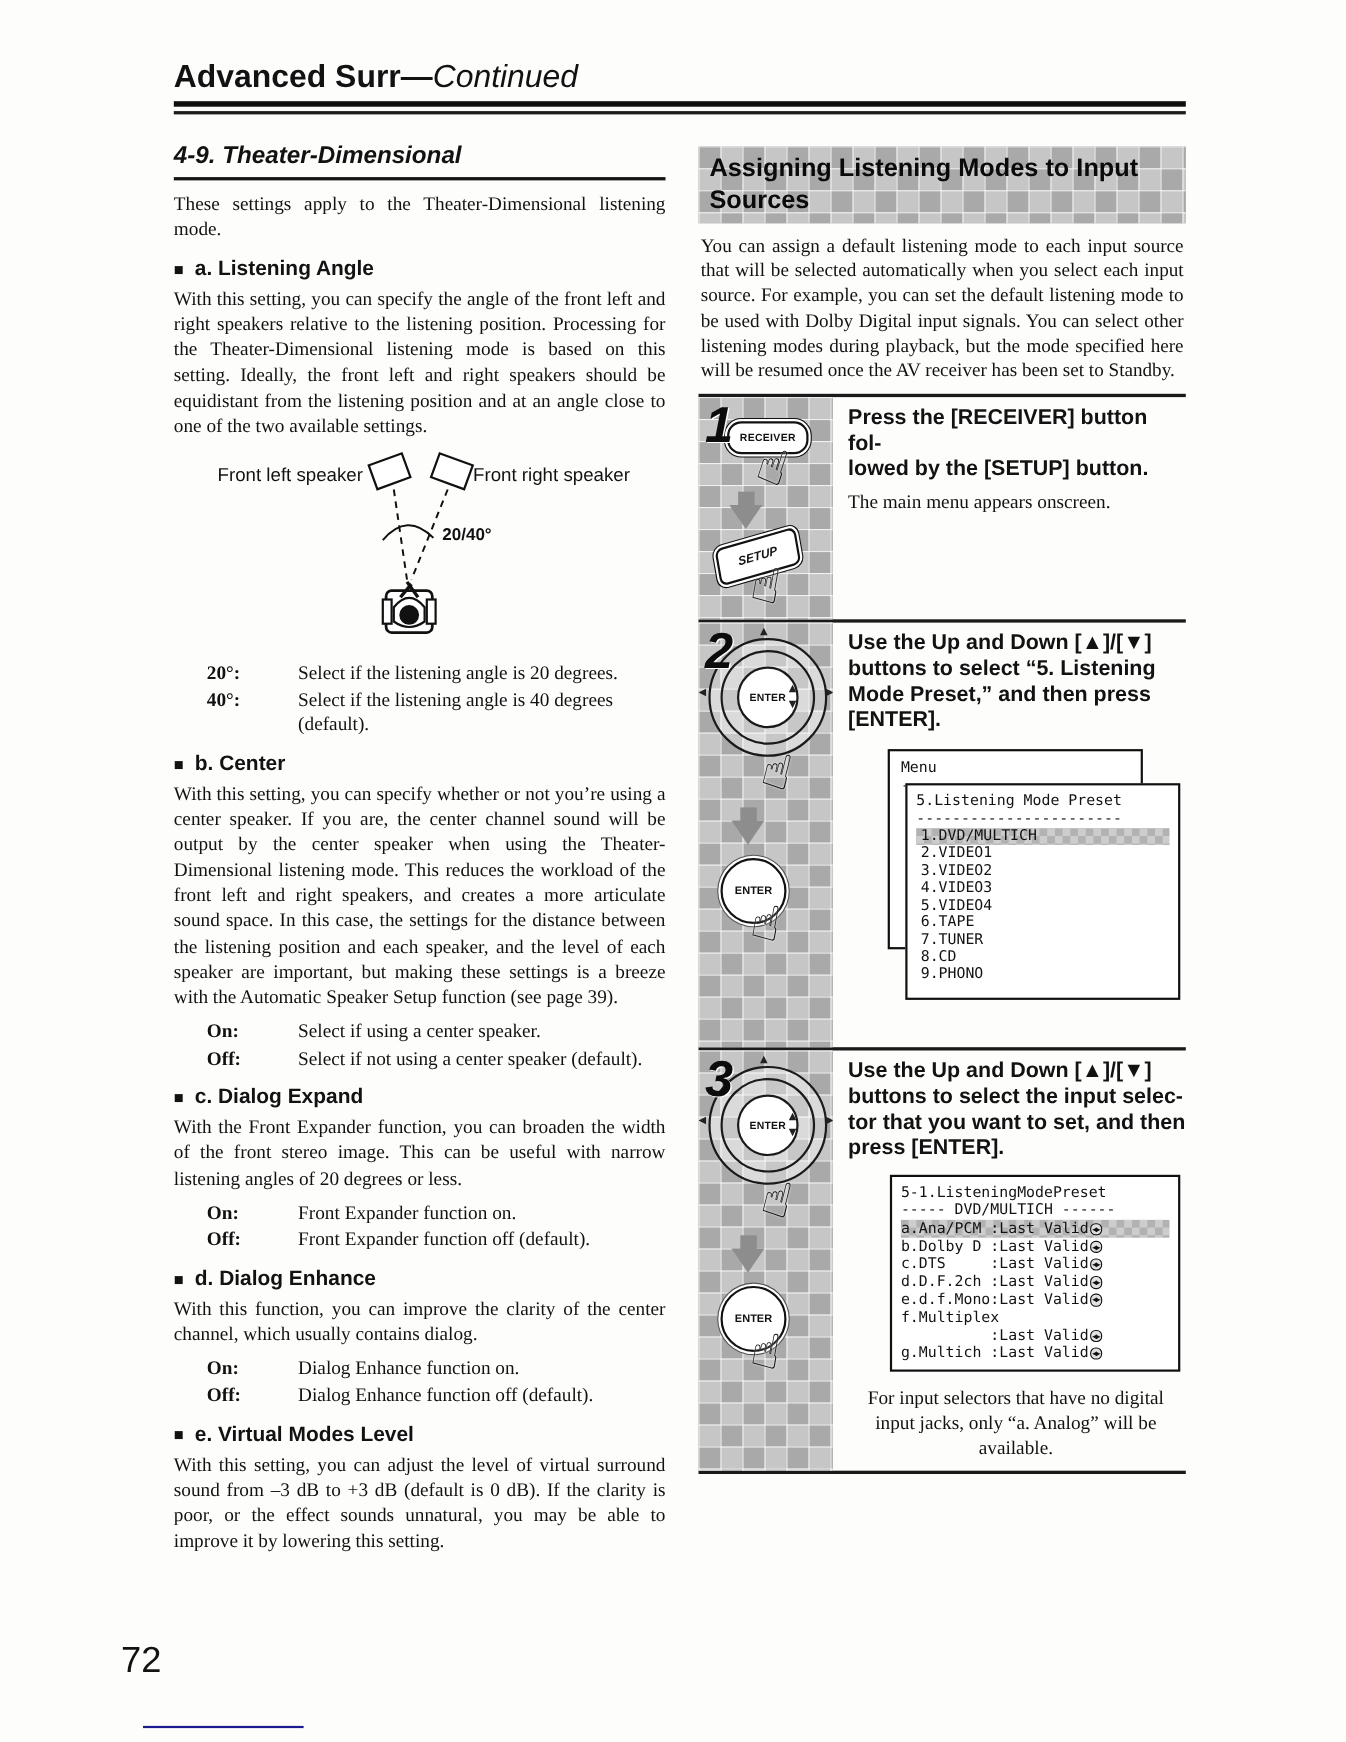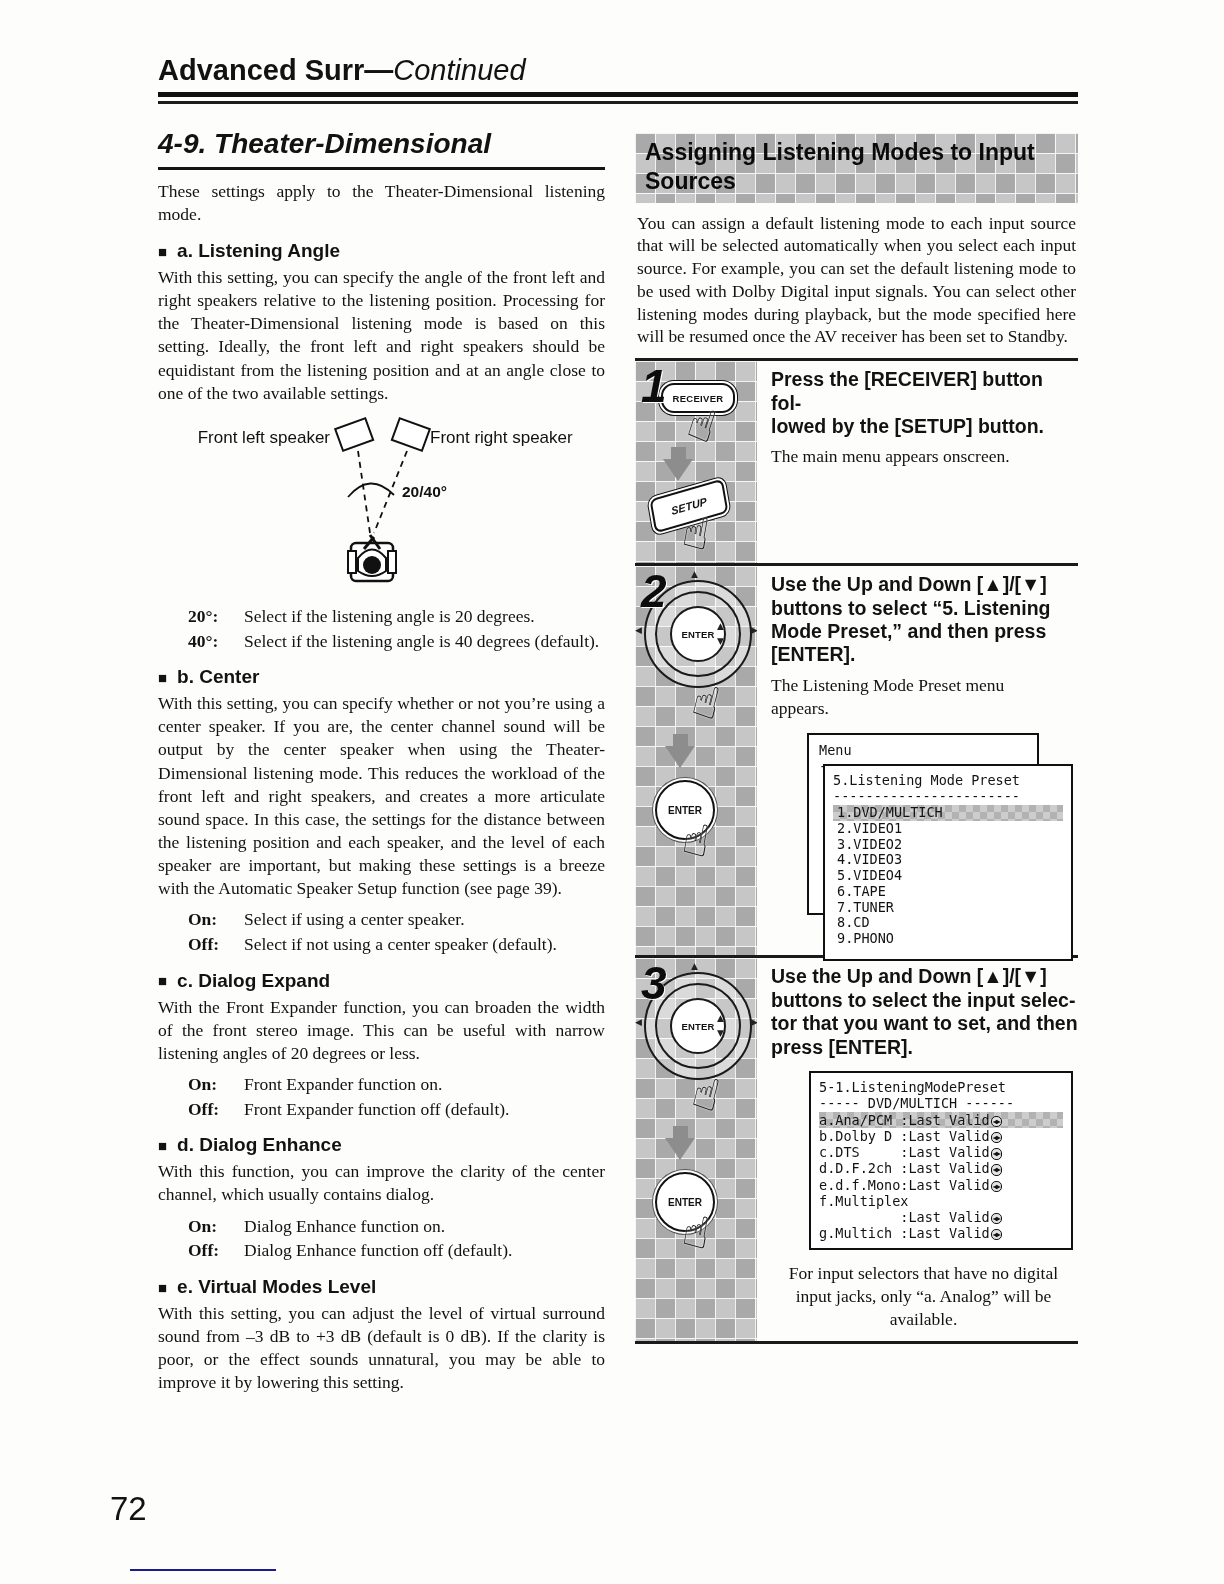--- a/index.html
+++ b/index.html
@@ -15,28 +15,28 @@
   .hdr-title .b{font-weight:bold;}
   .hdr-title .i{font-style:italic;}
   .rule1{left:158px;top:92px;width:920px;height:5px;background:#101010;}
   .rule2{left:158px;top:101px;width:920px;height:3px;background:#1c1c1c;}
 
   
   .leftcol{left:158px;top:126px;width:447px;}
   .rightcol{left:635px;top:133px;width:443px;}
 
   
-  .sec-title{font-family:"Liberation Sans",sans-serif;font-weight:bold;font-style:italic;font-size:28px;margin:2px 0 0 0;}
+  .sec-title{font-family:"Liberation Sans",sans-serif;font-weight:bold;font-style:italic;font-size:22px;margin:2px 0 0 0;}
   .sec-rule{height:3px;background:#151515;margin:7px 0 10px 0;}
   p.body{font-size:17.5px;line-height:1.32;text-align:justify;margin:0 0 8px 0;}
   .subhead{font-family:"Liberation Sans",sans-serif;font-weight:bold;font-size:19px;margin:14px 0 4px 0;display:flex;align-items:center;gap:10px;}
   .subhead .sq{font-size:15px;line-height:1;}
   .opt{display:flex;margin:2px 0 2px 30px;font-size:17.5px;line-height:1.3;}
   .opt .term{font-weight:bold;width:56px;flex:0 0 56px;}
-  .opt .desc{flex:1;}
+  .opt .desc{flex:1;margin-left:27px;}
 
   .diagram{margin:6px 0 10px 0;}
 
   
   .halftone{
     background-color:#b9b9b9;
     background-image:
       repeating-linear-gradient(to right, rgba(255,255,255,.85) 0 1px, transparent 1px 20px),
       repeating-linear-gradient(to bottom, rgba(255,255,255,.85) 0 1px, transparent 1px 20px),
       conic-gradient(#c6c6c6 25%, #a9a9a9 0 50%, #c6c6c6 0 75%, #a9a9a9 0);
@@ -269,22 +269,20 @@
         <div class="enter-round" style="left:20px;top:214px;">
           <span>ENTER</span>
         </div>
         <div class="hand" style="left:48px;top:248px;transform:rotate(10deg);">☝</div>
       </div>
       <div class="stepbody">
         <p class="steptitle">Use the Up and Down [▲]/[▼]
 buttons to select “5. Listening
 Mode Preset,” and then press
 [ENTER].</p>
-        <p class="steptext">The Listening Mode Preset menu
-appears.</p>
 
         <div class="menu1-wrap">
           <div class="scr mono menu-back">
             <div class="ln">Menu</div>
             <div class="ln">-----------------------</div>
           </div>
           <div class="scr mono menu-front">
             <div class="ln">5.Listening Mode Preset</div>
             <div class="ln">-----------------------</div>
             <div class="item hl hl-halftone">1.DVD/MULTICH</div>

